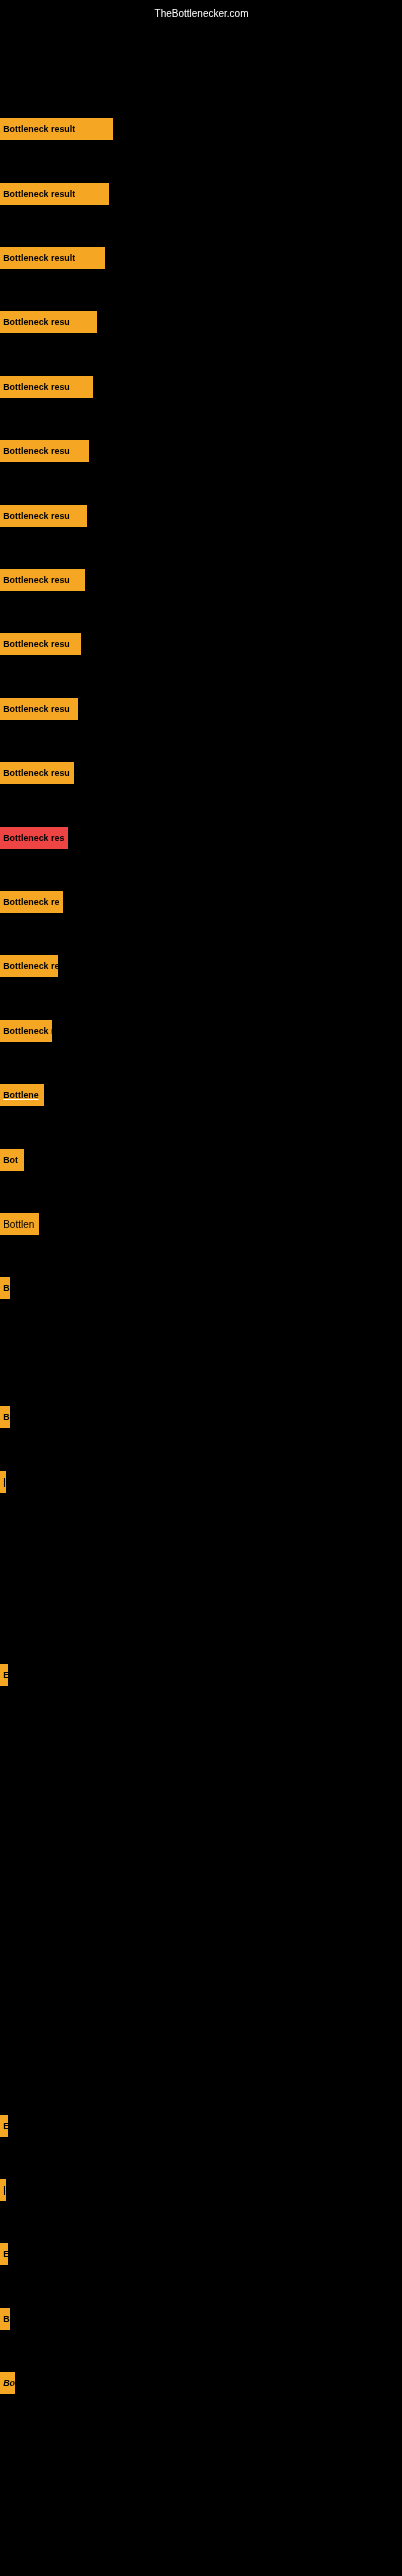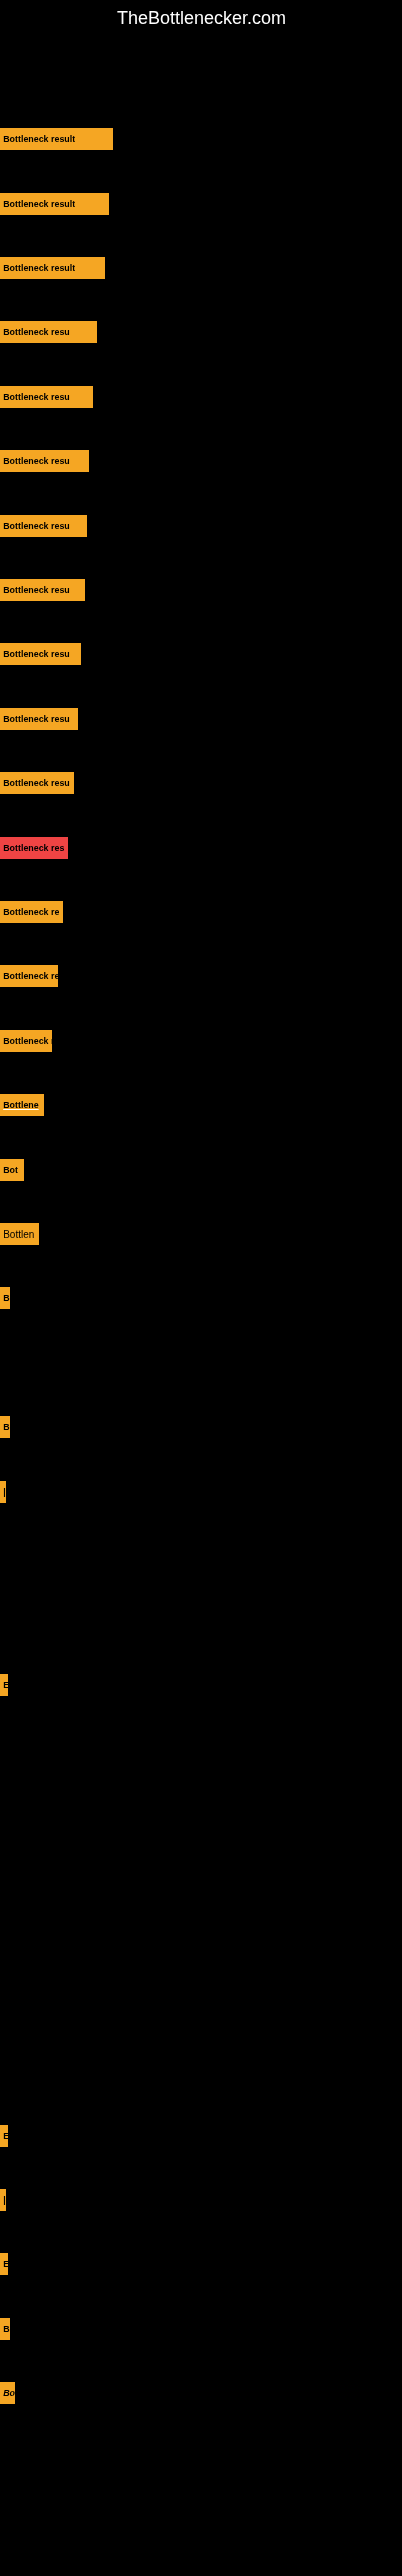--- a/index.html
+++ b/index.html
@@ -11,21 +11,21 @@
       background-color: #000000;
       color: #ffffff;
       font-family: Arial, sans-serif;
       width: 403px;
       min-height: 2576px;
       position: relative;
     }
     .site-title {
       text-align: center;
       color: #ffffff;
-      font-size: 18px;
+      font-size: 10px;
       padding: 8px 0 4px 0;
       font-weight: normal;
     }
   </style>
 </head>
 <body>
 
 <div class="site-title">TheBottlenecker.com</div>
 
 <div id="bars-wrapper" style="position: relative; width: 337px; height: 2536px;">

